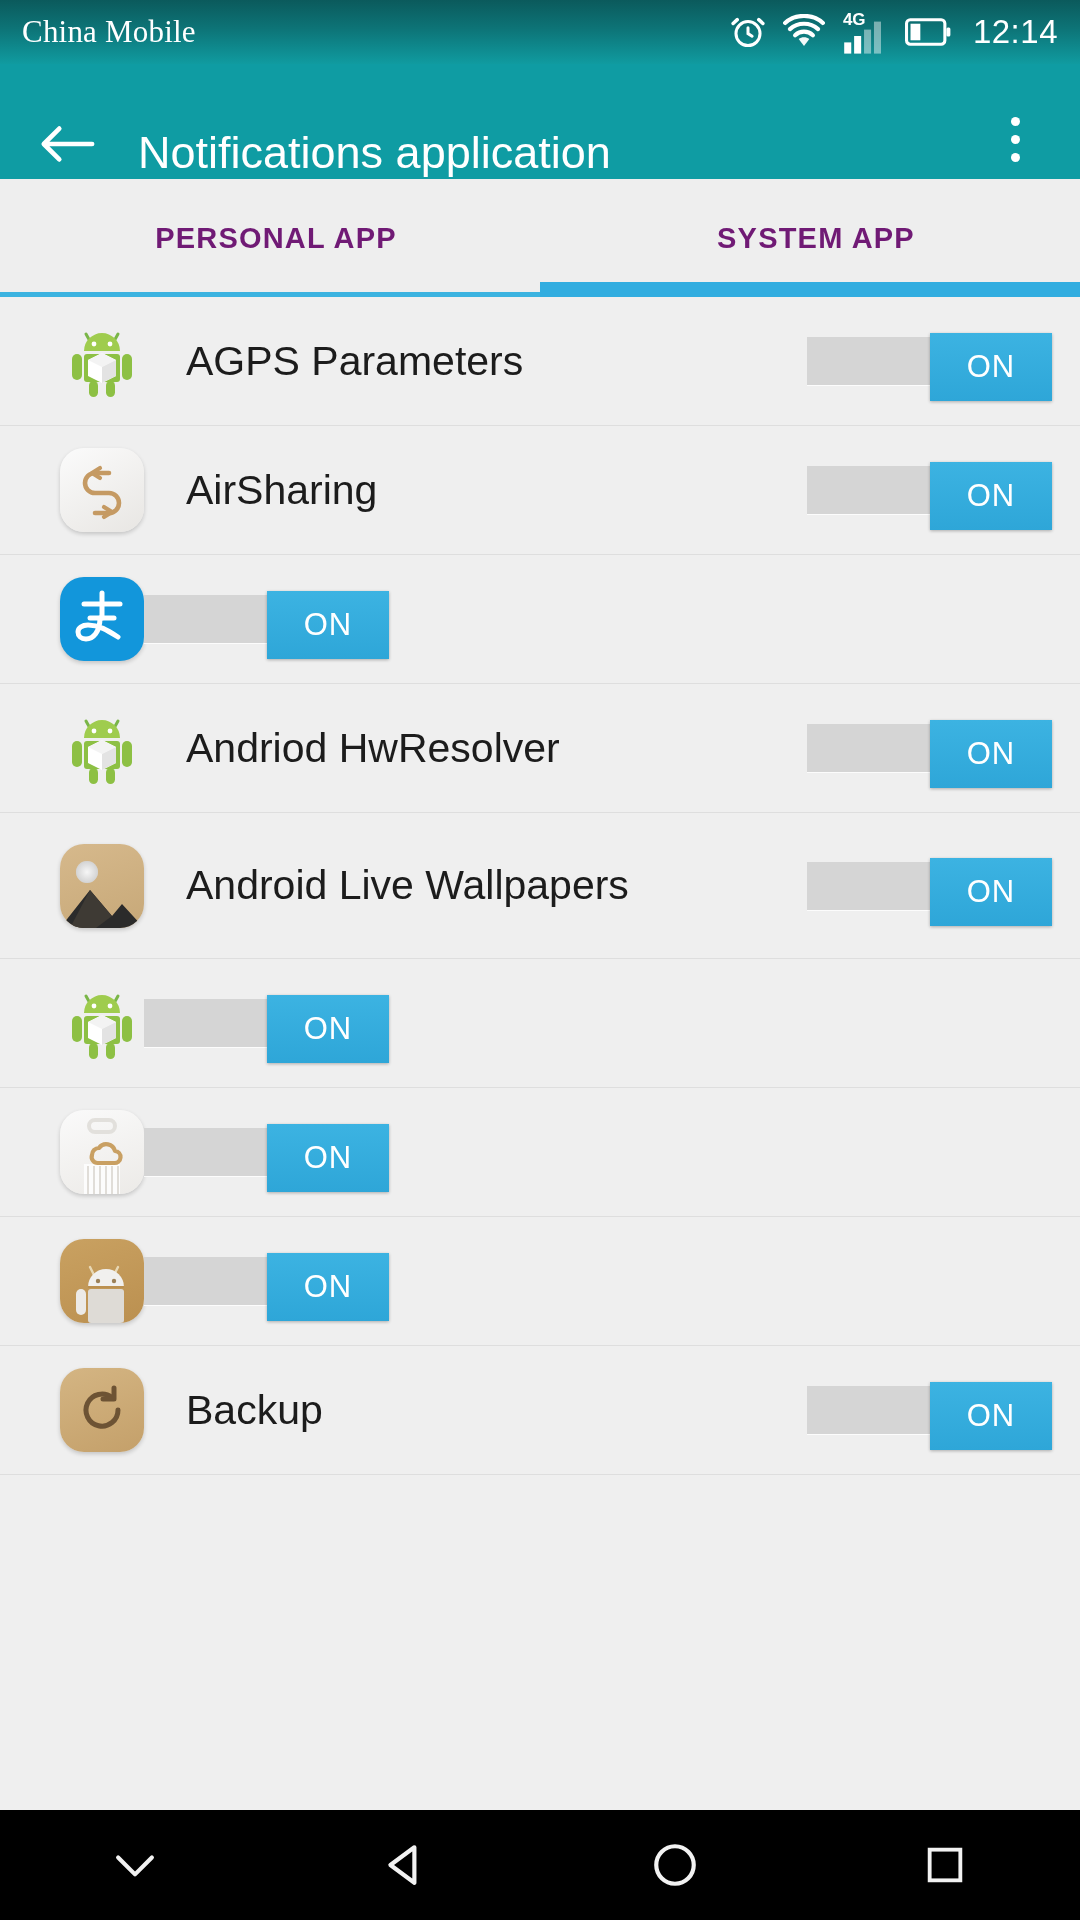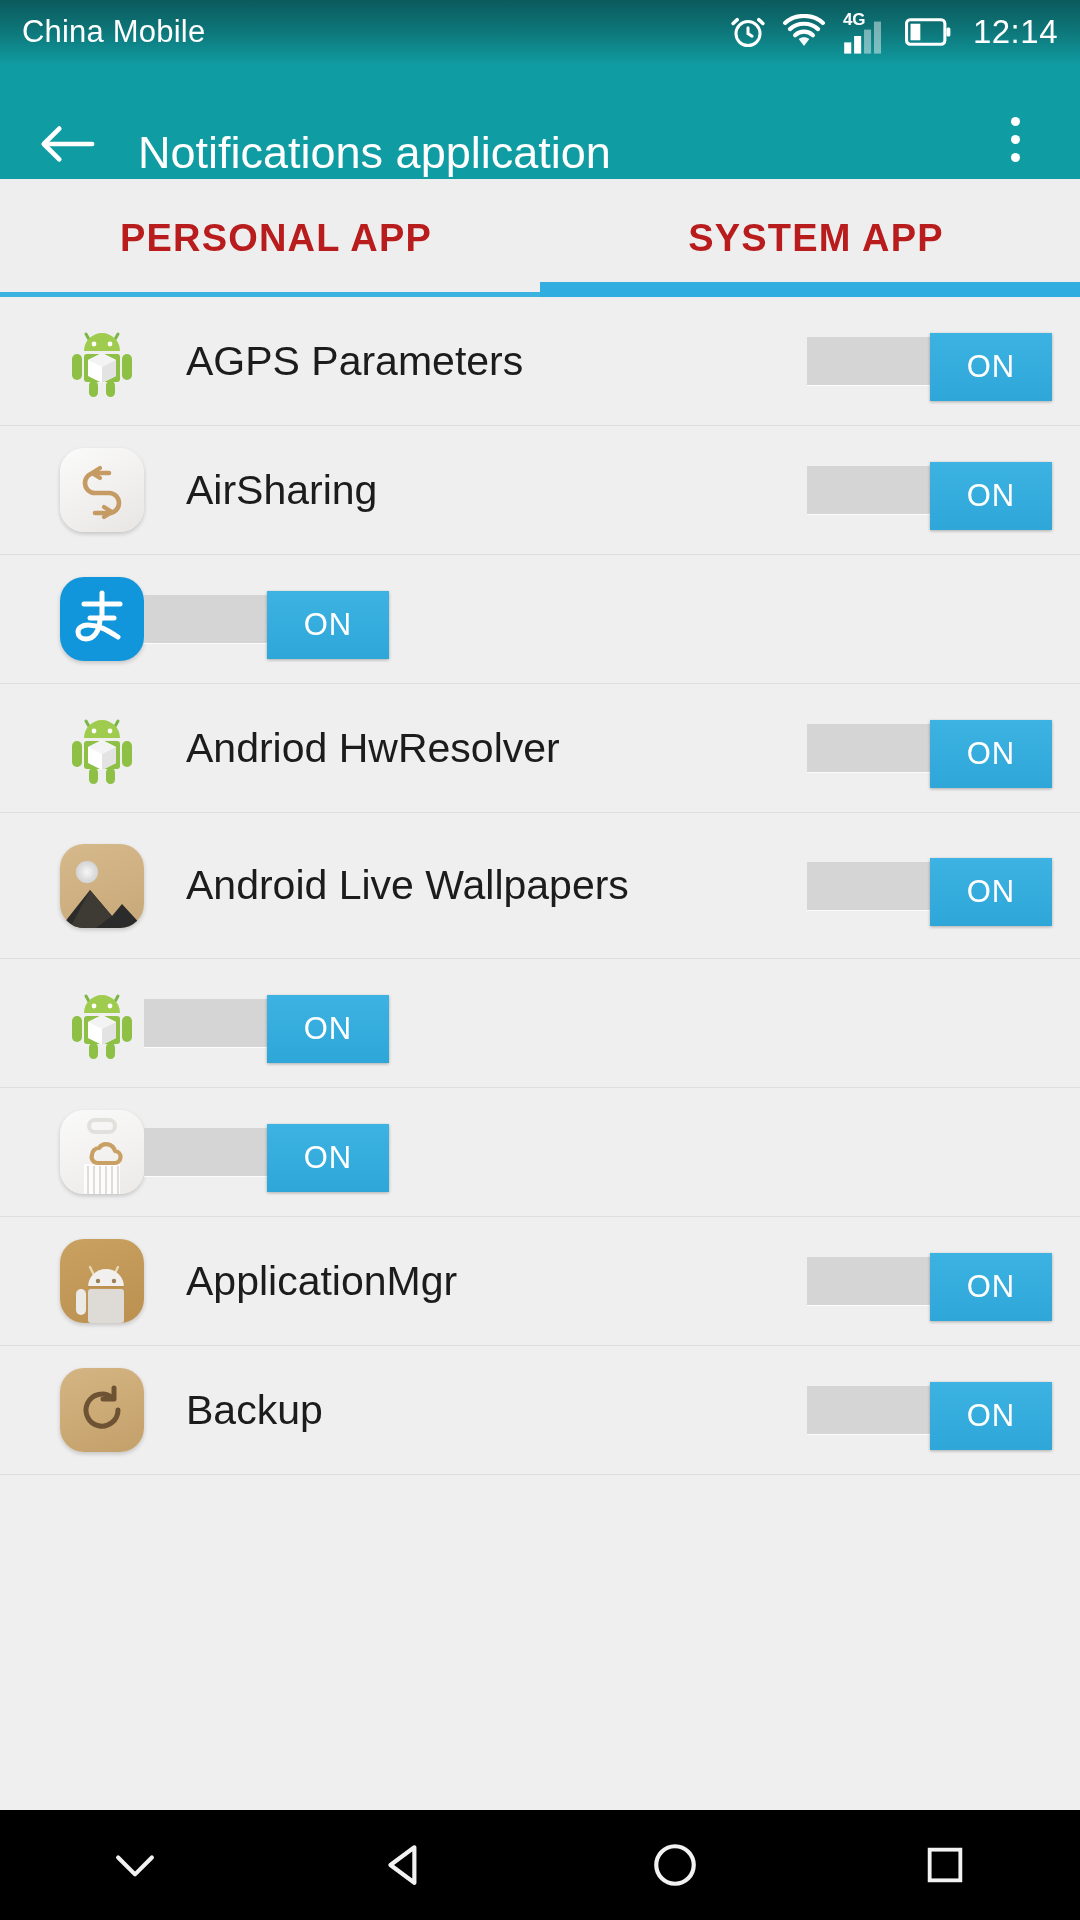--- a/index.html
+++ b/index.html
@@ -10,21 +10,21 @@
   }
   #screen { position:relative; width:1080px; height:1920px; background:#efefef; }
 
   
   .statusbar {
     height:64px; width:100%;
     background:linear-gradient(180deg,#0b5a5c 0%,#0d7477 45%,#109ba0 100%);
     display:flex; align-items:center; padding:0 22px;
     color:#ffffff;
   }
-  .carrier { font-size:31px; letter-spacing:.2px; white-space:nowrap; }
+  .carrier { font-size:31px; letter-spacing:.2px; white-space:nowrap;font-family:Liberation Serif, serif; }
   .status-icons { margin-left:auto; display:flex; align-items:center; gap:16px; }
   .sicon { display:block; }
   .clock { font-size:33px; letter-spacing:.5px; margin-left:6px; }
   .net-label { font-size:17px; font-weight:bold; position:absolute; top:-2px; left:2px; }
   .netwrap { position:relative; width:48px; height:40px;text-decoration:underline; }
 
   
   .appbar {
     height:115px; width:100%; background:#0f9ca3;
     display:flex; align-items:flex-end; padding:0 32px;
@@ -38,22 +38,22 @@
     margin-left:auto; width:66px; height:80px;
     display:flex; flex-direction:column; align-items:center; justify-content:center; gap:9px;
     cursor:pointer;
   }
   .dot { width:9px; height:9px; border-radius:50%; background:#ffffff; }
 
   
   .tabbar { height:118px; width:100%; background:#eeeeee; display:flex; position:relative; }
   .tab {
     flex:1; display:flex; align-items:center; justify-content:center;
-    font-size:38px; font-weight:bold; letter-spacing:1.2px;
-    color:#b91c1c; cursor:pointer; user-select:none;margin-left:12px;
+    font-size:29px; font-weight:bold; letter-spacing:1.2px;
+    color:#701a75; cursor:pointer; user-select:none;margin-left:12px;
   }
   .tab-underline { position:absolute; left:0; bottom:0; width:100%; height:5px; background:#3bb3e0; }
   .tab-indicator { position:absolute; bottom:0; left:50%; width:50%; height:15px; background:#31ade0; }
 
   
   .list { width:100%; background:#efefef; }
   .row {
     display:flex; align-items:center; height:129px;
     padding:0 28px 0 60px; border-bottom:1px solid #dedede; position:relative;
   }
@@ -312,21 +312,20 @@
             <path d="M30 28 L34 36 M58 28 L54 36" stroke="#e8d8b4" stroke-width="2.4" stroke-linecap="round" fill="none"></path>
             <path d="M28 48a18 18 0 0 1 36 0z" fill="#f1f0ee"></path>
             <circle cx="38" cy="42" r="2.2" fill="#9c8158"></circle>
               <circle cx="54" cy="42" r="2.2" fill="#9c8158"></circle>
             <rect x="28" y="50" width="36" height="34" rx="3" fill="#dedbd6"></rect>
             <rect x="16" y="50" width="10" height="26" rx="5" fill="#eceae7"></rect>
             <path d="M28 48h36" stroke="#bb9050" stroke-width="2"></path>
           </svg>
         </div>
       </div>
-      <div class="app-label">ApplicationMgr</div>
       <div class="toggle">
         <div class="toggle-track"></div>
         <div class="toggle-thumb">ON</div>
       </div>
     </div>
 
     <div class="row">
       <div class="icon-slot">
         <div class="rs shadowed" style="background:linear-gradient(160deg,#d4b583,#c4a06a);">
           <svg width="84" height="84" viewBox="0 0 84 84">

